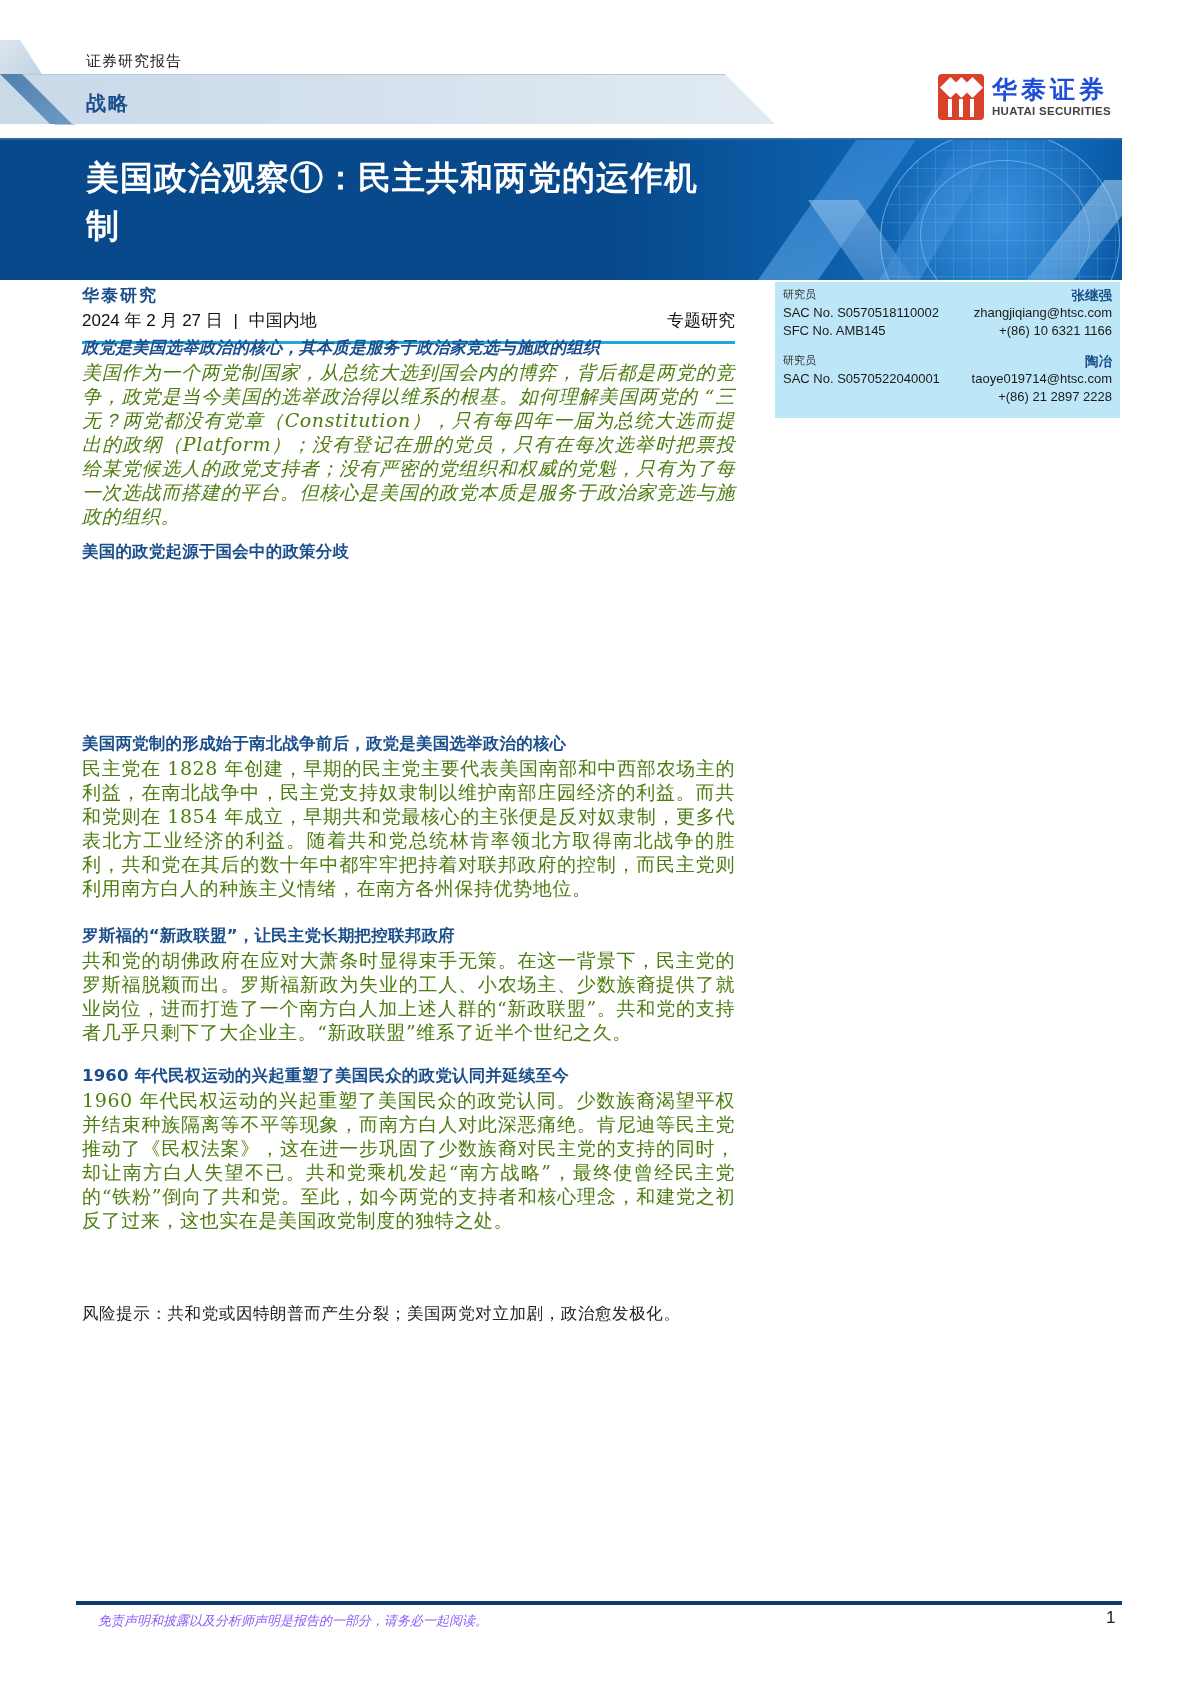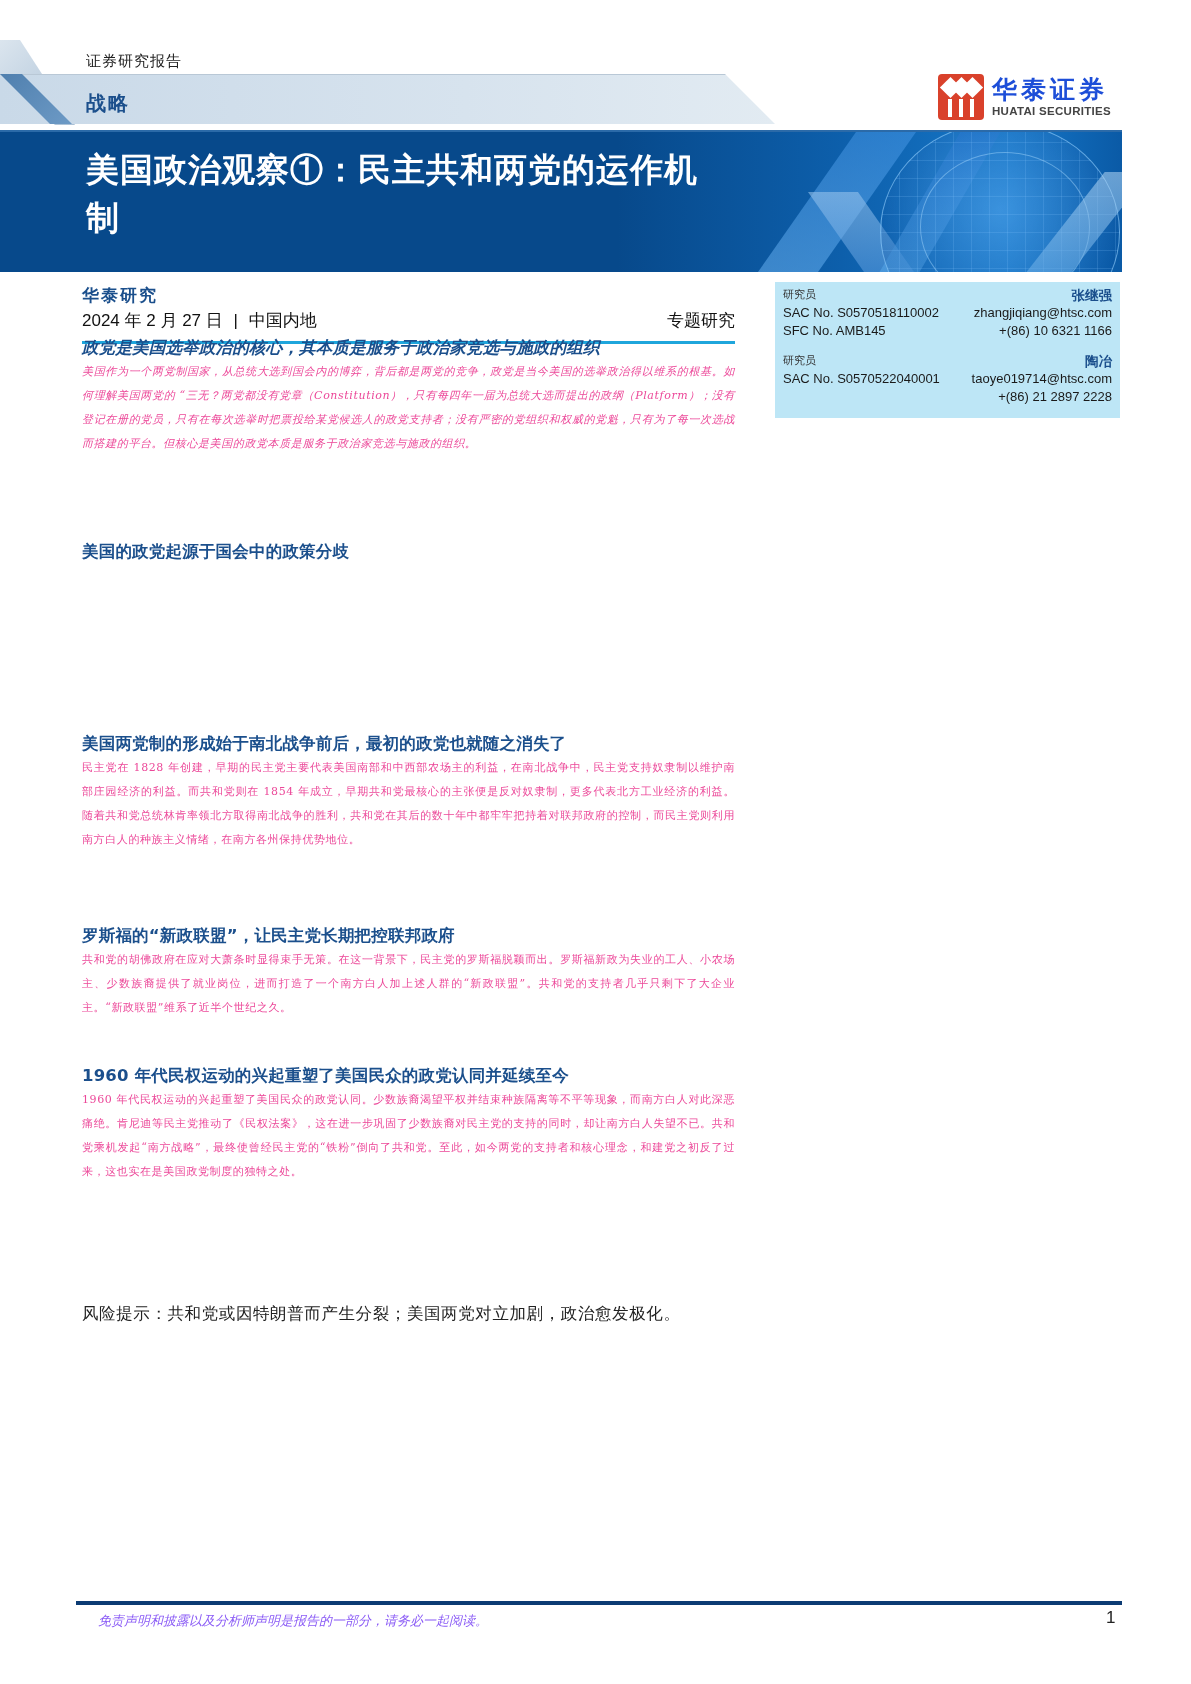--- a/index.html
+++ b/index.html
@@ -46,21 +46,21 @@
     font-family: "DejaVu Sans", "Liberation Sans", sans-serif;
     font-size: 25px; font-weight: bold; color: #1d4ed8; letter-spacing: 4px; line-height: 28px;
   }
   .logo-en {
     font-family: "Liberation Sans", "DejaVu Sans", sans-serif;
     font-size: 11.5px; font-weight: bold; color: #444; letter-spacing: 0.3px; line-height: 14px;
   }
 
   
   .banner {
-    position: absolute; left: 0; top: 130px; width: 1122px; height: 142px;
+    position: absolute; left: 0; top: 138px; width: 1122px; height: 142px;
     background: linear-gradient(90deg, #07498b 0%, #07498b 55%, #0d5fab 75%, #1677c8 90%, #0a5aa6 100%);
     overflow: hidden;
     border-top: 2px solid #2b6aa8;
   }
   .banner .shape { position: absolute; opacity: 0.55; }
   .banner .s1 { left: 800px; top: -20px; width: 60px; height: 200px; background: linear-gradient(180deg,#3d8fe0,#6fb6f2); transform: skewX(-35deg); }
   .banner .s2 { left: 850px; top: 60px; width: 50px; height: 120px; background: linear-gradient(180deg,#9ec8ef,#3a86d6); transform: skewX(35deg); }
   .banner .s3 { left: 920px; top: -10px; width: 40px; height: 160px; background: linear-gradient(180deg,#1f6fcc,#5aaae9); transform: skewX(-30deg); }
   .banner .s4 { left: 1050px; top: 40px; width: 45px; height: 140px; background: linear-gradient(180deg,#b6d8f5,#4f9fe2); transform: skewX(-38deg); }
   .banner .globe {
@@ -92,21 +92,21 @@
   .meta-row .date-left span { font-family: "Liberation Sans", "DejaVu Sans", sans-serif; }
   .meta-row .sep { display: inline-block; margin: 0 6px; }
   .meta-row .topic { font-family: "DejaVu Serif", "Liberation Serif", serif; }
 
   .section { margin-top: 0; }
   .sec-heading {
     font-size: 16.5px; font-weight: bold; color: #1b4f8c; line-height: 24px; letter-spacing: 0.2px;
     font-family: "DejaVu Sans", "Liberation Sans", sans-serif;
   }
   .sec-body {
-    font-size: 11px; color: #ec4899; line-height: 24px; text-align: justify; letter-spacing: 0.6px;
+    font-size: 19px; color: #4d7c0f; line-height: 24px; text-align: justify; letter-spacing: 0.6px;
   }
   #sec1 { position: absolute; top: 52px; font-style: italic; }
   #sec2 { position: absolute; top: 256px; }
   #sec3 { position: absolute; top: 448px; }
   #sec4 { position: absolute; top: 640px; }
   #sec5 { position: absolute; top: 780px; }
   #risk { position: absolute; top: 1018px; }
   .risk-text { font-size: 16.5px; color: #222; line-height: 24px; text-align: justify; letter-spacing: 0.6px; }
 
   
@@ -176,21 +176,21 @@
   </div>
 
   <div class="section" id="sec1">
     <div class="sec-heading">政党是美国选举政治的核心，其本质是服务于政治家竞选与施政的组织</div>
     <div class="sec-body">美国作为一个两党制国家，从总统大选到国会内的博弈，背后都是两党的竞争，政党是当今美国的选举政治得以维系的根基。如何理解美国两党的 “三无？两党都没有党章（Constitution），只有每四年一届为总统大选而提出的政纲（Platform）；没有登记在册的党员，只有在每次选举时把票投给某党候选人的政党支持者；没有严密的党组织和权威的党魁，只有为了每一次选战而搭建的平台。但核心是美国的政党本质是服务于政治家竞选与施政的组织。</div>
   </div>
   <div class="section" id="sec2">
     <div class="sec-heading">美国的政党起源于国会中的政策分歧</div>
   </div>
   <div class="section" id="sec3">
-    <div class="sec-heading">美国两党制的形成始于南北战争前后，最初的政党也就随之消失了</div>
+    <div class="sec-heading">美国两党制的形成始于南北战争前后，政党是美国选举政治的核心</div>
     <div class="sec-body">民主党在 1828 年创建，早期的民主党主要代表美国南部和中西部农场主的利益，在南北战争中，民主党支持奴隶制以维护南部庄园经济的利益。而共和党则在 1854 年成立，早期共和党最核心的主张便是反对奴隶制，更多代表北方工业经济的利益。随着共和党总统林肯率领北方取得南北战争的胜利，共和党在其后的数十年中都牢牢把持着对联邦政府的控制，而民主党则利用南方白人的种族主义情绪，在南方各州保持优势地位。</div>
   </div>
   <div class="section" id="sec4">
     <div class="sec-heading">罗斯福的“新政联盟”，让民主党长期把控联邦政府</div>
     <div class="sec-body">共和党的胡佛政府在应对大萧条时显得束手无策。在这一背景下，民主党的罗斯福脱颖而出。罗斯福新政为失业的工人、小农场主、少数族裔提供了就业岗位，进而打造了一个南方白人加上述人群的“新政联盟”。共和党的支持者几乎只剩下了大企业主。“新政联盟”维系了近半个世纪之久。</div>
   </div>
   <div class="section" id="sec5">
     <div class="sec-heading">1960 年代民权运动的兴起重塑了美国民众的政党认同并延续至今</div>
     <div class="sec-body">1960 年代民权运动的兴起重塑了美国民众的政党认同。少数族裔渴望平权并结束种族隔离等不平等现象，而南方白人对此深恶痛绝。肯尼迪等民主党推动了《民权法案》，这在进一步巩固了少数族裔对民主党的支持的同时，却让南方白人失望不已。共和党乘机发起“南方战略”，最终使曾经民主党的“铁粉”倒向了共和党。至此，如今两党的支持者和核心理念，和建党之初反了过来，这也实在是美国政党制度的独特之处。</div>
   </div>

